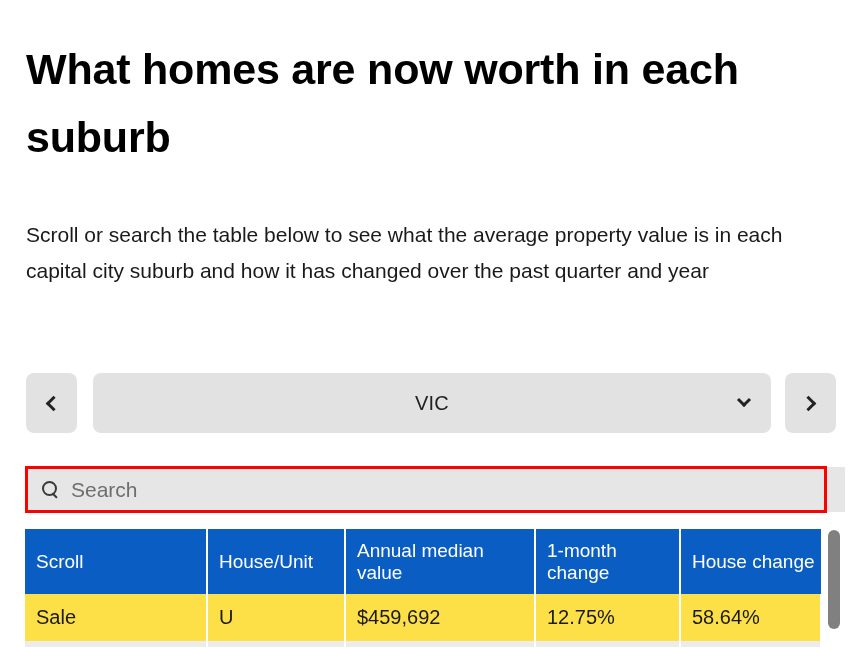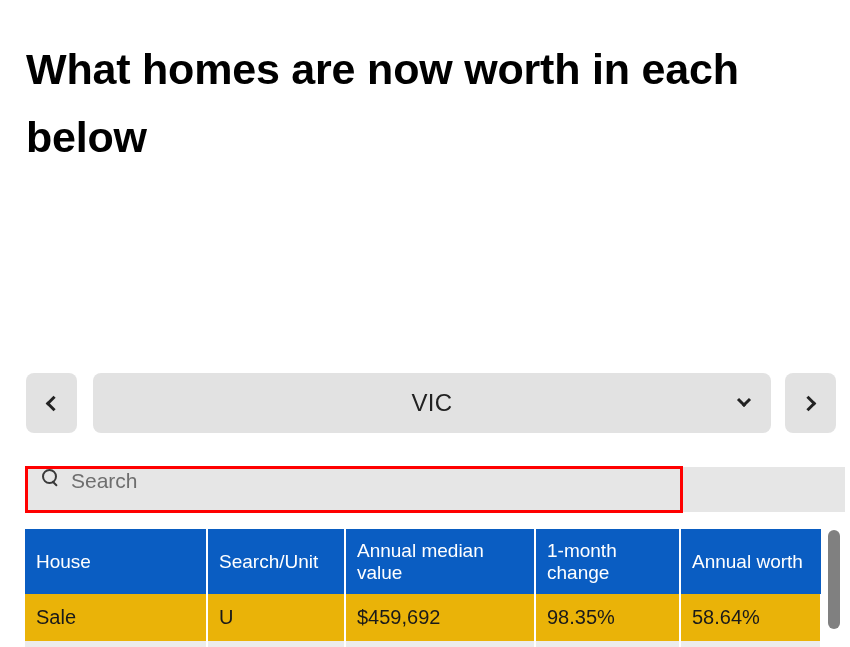--- a/index.html
+++ b/index.html
@@ -87,21 +87,21 @@
     height: 60px;
     background: #e2e2e2;
     border: none;
     border-radius: 8px;
     cursor: pointer;
     display: flex;
     align-items: center;
     justify-content: center;
   }
   .region-select .region-label {
-    font-size: 24px;
+    font-size: 20px;
     color: #222222;
     letter-spacing: 0.3px;
   }
   .region-select .select-chevron {
     position: absolute;
     right: 22px;
     top: 22px;
     display: flex;
     align-items: center;
     justify-content: center;
@@ -114,25 +114,26 @@
     top: 467px;
     width: 819px;
     height: 45px;
     background: #e6e6e6;
   }
 
   .search-box {
     position: absolute;
     left: 25px;
     top: 466px;
-    width: 658px;
+    width: 802px;
     height: 47px;
     background: #e6e6e6;
     border: 3px solid #ff0000;
     display: flex;
+    align-items: center;
     padding-left: 14px;
   }
 
   .search-icon {
     width: 17px;
     height: 17px;
     flex: 0 0 auto;
     margin-right: 12px;
     position: relative;
   }
@@ -189,21 +190,21 @@
     border-right: 2px solid #ffffff;
   }
   table.data-table thead th:last-child { border-right: none; }
 
   table.data-table tbody td {
     font-size: 20px;
     color: #1a1a1a;
     text-align: left;
     padding: 11px 0 11px 11px;
     height: 47px;
-    background: #eab308;
+    background: #fde047;
     border-right: 2px solid #ffffff;
   }
   table.data-table tbody tr.striped td {
     background: #ececec;
   }
 
   .col-suburb  { width: 182px; }
   .col-type    { width: 138px; }
   .col-value   { width: 190px; }
   .col-q       { width: 145px; }
@@ -227,22 +228,23 @@
     background: #808080;
     border-radius: 6px;
     cursor: pointer;
   }
 </style>
 </head>
 <body>
 
 <div id="page">
 
-  <h1 class="page-title">What homes are now worth in each below</h1>
-
+  <h1 class="page-title">What homes are now worth in each suburb</h1>
+
+  <p class="intro-text">Scroll or search the table below to see what the average property value is in each capital city suburb and how it has changed over the past quarter and year</p>
 
   <div class="selector-row">
 
     <div class="nav-btn prev">
       <span class="chev left"></span>
     </div>
 
     <div class="region-select">
       <span class="region-label">VIC</span>
       <span class="select-chevron">
@@ -267,33 +269,33 @@
     <table class="data-table">
       <colgroup>
         <col class="col-suburb">
         <col class="col-type">
         <col class="col-value">
         <col class="col-q">
         <col class="col-annual">
       </colgroup>
       <thead>
         <tr>
-          <th>House</th>
-          <th>Search/Unit</th>
+          <th>Scroll</th>
+          <th>House/Unit</th>
           <th>Annual median value</th>
           <th>1-month change</th>
-          <th>Annual worth</th>
+          <th>House change</th>
         </tr>
       </thead>
       <tbody>
         <tr>
           <td>Sale</td>
           <td>U</td>
           <td>$459,692</td>
-          <td>98.35%</td>
+          <td>12.75%</td>
           <td>58.64%</td>
         </tr>
         <tr class="striped">
           <td></td>
           <td></td>
           <td></td>
           <td></td>
           <td></td>
         </tr>
       </tbody>

